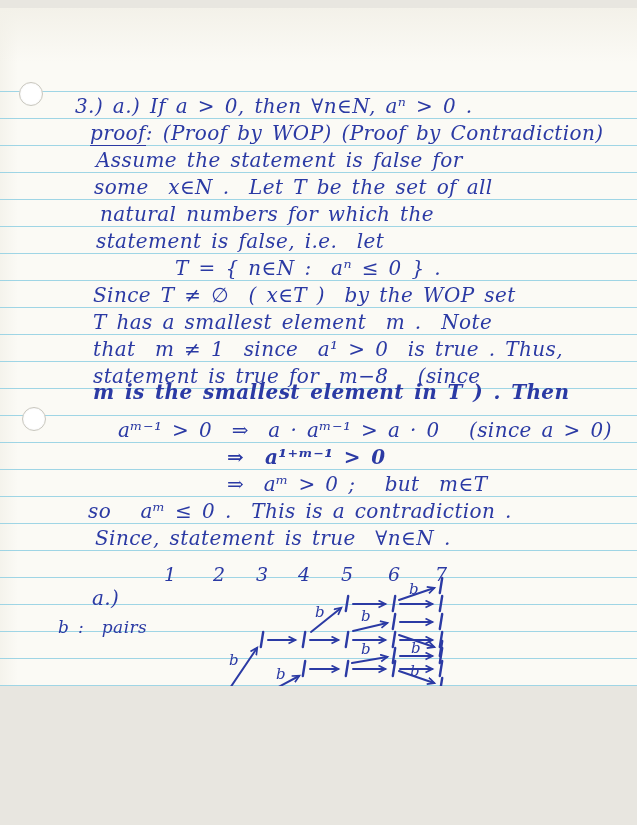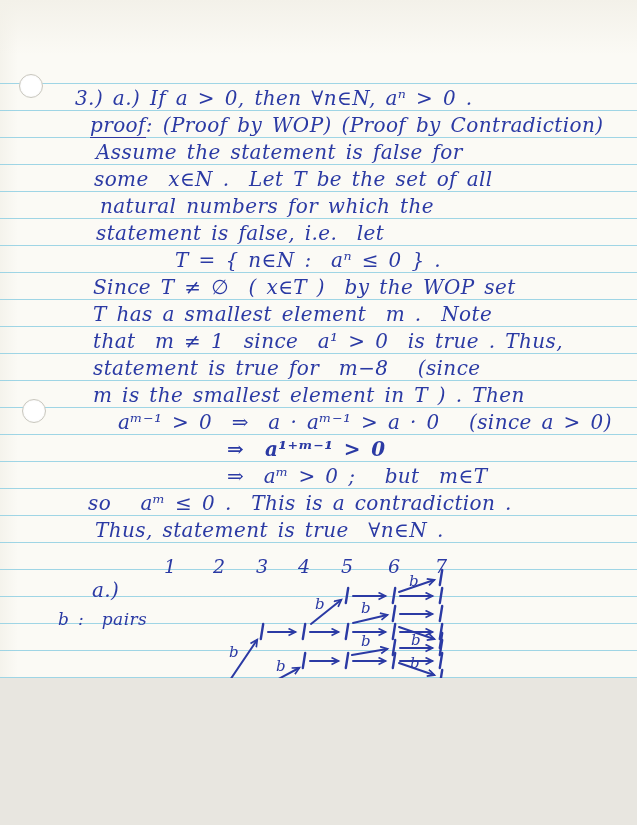--- a/index.html
+++ b/index.html
@@ -1,17 +1,17 @@
 <!DOCTYPE html>
 <html><head>
 <meta charset="utf-8">
 <style>
   html,body{margin:0;padding:0;background:#e8e6e0;}
   .page{
-    position:relative;width:637px;height:678px;margin:0 auto;
+    position:relative;width:637px;height:678px;margin:8px auto;
     background:
       linear-gradient(to bottom, #f3f1e9 0px, rgba(251,250,245,0) 55px),
       linear-gradient(to right, rgba(240,238,230,.6) 0px, rgba(251,250,245,0) 18px),
       #fbfaf5;
     overflow:hidden;
     font-family:"DejaVu Serif","DejaVu Sans",serif;
   }
   .rules{
     position:absolute;left:0;right:0;top:83px;height:731px;
     background-image:repeating-linear-gradient(
@@ -50,26 +50,26 @@
       <div class="hw" style="left: 90px; top: 112px;"><span class="u">proof</span>: (Proof by WOP) (Proof by Contradiction)</div>
       <div class="hw" style="left: 96px; top: 139px;">Assume the statement is false for</div>
       <div class="hw" style="left: 94px; top: 166px;">some  x∈N .  Let T be the set of all</div>
       <div class="hw" style="left: 100px; top: 193px;">natural numbers for which the</div>
       <div class="hw" style="left: 96px; top: 220px;">statement is false, i.e.  let</div>
       <div class="hw" style="left: 175px; top: 247px;">T = { n∈N :  aⁿ ≤ 0 } .</div>
       <div class="hw" style="left: 93px; top: 274px;">Since T ≠ ∅  ( x∈T )  by the WOP set</div>
       <div class="hw" style="left: 93px; top: 301px;">T has a smallest element  m .  Note</div>
       <div class="hw" style="left: 93px; top: 328px;">that  m ≠ 1  since  a¹ &gt; 0  is true . Thus,</div>
       <div class="hw" style="left: 93px; top: 355px;">statement is true for  m−8   (since</div>
-      <div class="hw" style="left: 93px; top: 382px;">m is the smallest element in T ) . Then</div>
+      <div class="hw" style="left: 93px; top: 371px; font-weight: bold;">m is the smallest element in T ) . Then</div>
       <div class="hw" style="left: 118px; top: 409px;">aᵐ⁻¹ &gt; 0  ⇒  a · aᵐ⁻¹ &gt; a · 0   (since a &gt; 0)</div>
       <div class="hw" style="left: 227px; top: 436px; font-weight: bold;">⇒  a¹⁺ᵐ⁻¹ &gt; 0</div>
       <div class="hw" style="left: 227px; top: 463px;">⇒  aᵐ &gt; 0 ;   but  m∈T</div>
       <div class="hw" style="left: 88px; top: 490px;">so   aᵐ ≤ 0 .  This is a contradiction .</div>
-      <div class="hw" style="left: 95px; top: 517px;">Thus, statement is true  ∀n∈N .</div>
+      <div class="hw" style="left: 95px; top: 517px;">Since, statement is true  ∀n∈N .</div>
     </div>
 
   <div class="hw" style="left:92px;top:577px;">a.)</div>
   <div class="hw small" style="left:58px;top:606px;">b :  pairs</div>
 
   <div id="months-row">
       <div class="num" style="left: 155px; top: 554px;">1</div>
       <div class="num" style="left: 204px; top: 554px;">2</div>
       <div class="num" style="left: 247px; top: 554px;">3</div>
       <div class="num" style="left: 289px; top: 554px;">4</div>

